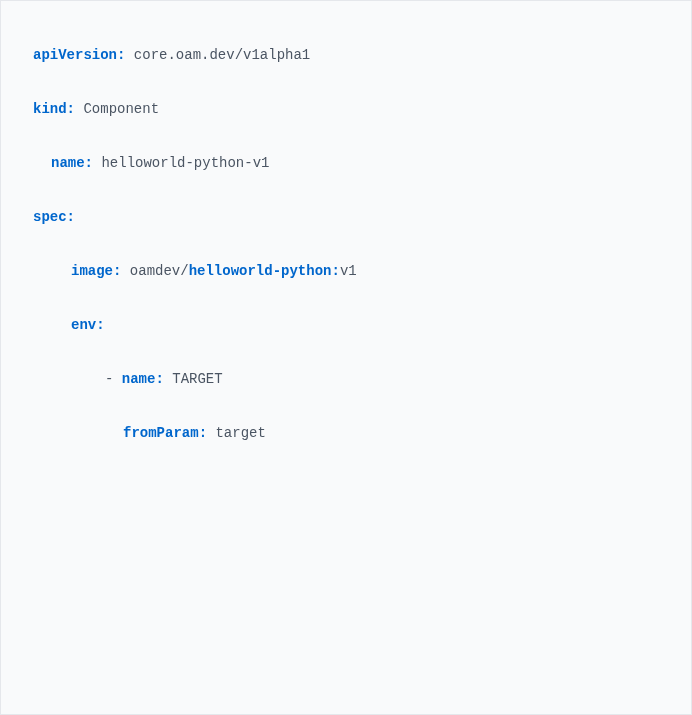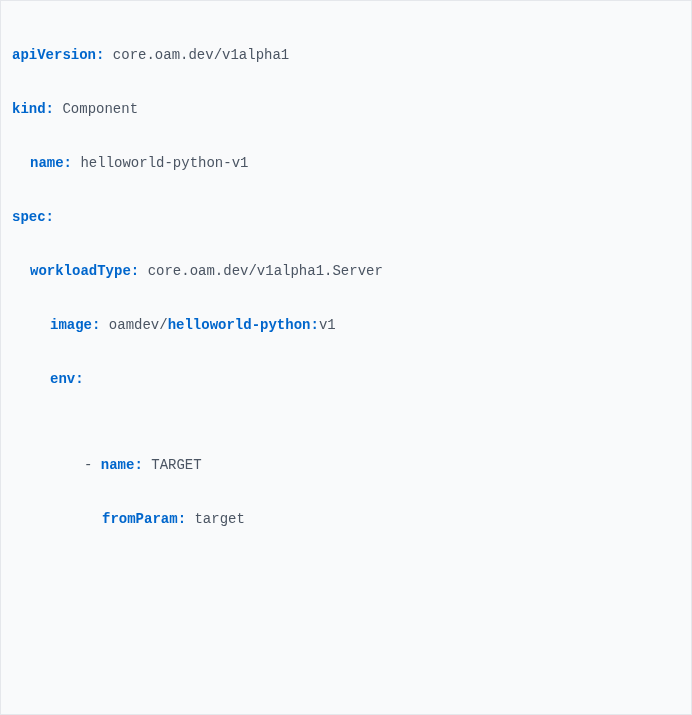--- a/index.html
+++ b/index.html
@@ -6,48 +6,47 @@
   body {
     font-family: "SFMono-Regular", Consolas, "Liberation Mono", Menlo, monospace;
     font-size: 14px;
     line-height: 27px;
     background: #f9fafb;
     padding: 0;
   }
   .code-block {
     background: #f9fafb;
     border: 1px solid #e5e7eb;
-    padding: 14px 18px 14px 11px;
+    padding: 14px 18px 14px 32px;
     width: 692px;
     height: 715px;
     color: #374151;
     white-space: pre;
     overflow: hidden;
   }
   .key { color: #0066cc; font-weight: 600; }
   .colon { color: #0066cc; font-weight: 600; }
   .val { color: #4b5563; }
   .bold-val { color: #0066cc; font-weight: 600; }
   .dash { color: #4b5563; }
   .indent1 { margin-left: 18px; }
   .indent2 { margin-left: 36px; }
   .indent3 { margin-left: 38px; }
-  .indent4 { margin-left: 72px; margin-top: 32px; }
+  .indent4 { margin-left: 72px; }
   .indent5 { margin-left: 90px; }
   .line { display: block; }
 </style>
 </head>
 <body>
 
 <div class="code-block">
 <span class="line"><span class="key">apiVersion</span><span class="colon">:</span> <span class="val">core.oam.dev/v1alpha1</span></span>
 <span class="line"><span class="key">kind</span><span class="colon">:</span> <span class="val">Component</span></span>
 <span class="line indent1"><span class="key">name</span><span class="colon">:</span> <span class="val">helloworld-python-v1</span></span>
 <span class="line"><span class="key">spec</span><span class="colon">:</span></span>
-<span class="line indent1"><span class="key">workloadType</span><span class="colon">:</span> <span class="val">core.oam.dev/v1alpha1.Server</span></span>
 <span class="line indent3"><span class="key">image</span><span class="colon">:</span> <span class="val">oamdev/</span><span class="bold-val">helloworld-python:</span><span class="val">v1</span></span>
 <span class="line indent3"><span class="key">env</span><span class="colon">:</span></span>
 <span class="line indent4"><span class="dash">- </span><span class="key">name</span><span class="colon">:</span> <span class="val">TARGET</span></span>
 <span class="line indent5"><span class="key">fromParam</span><span class="colon">:</span> <span class="val">target</span></span>
 
 
 
 
 
 

